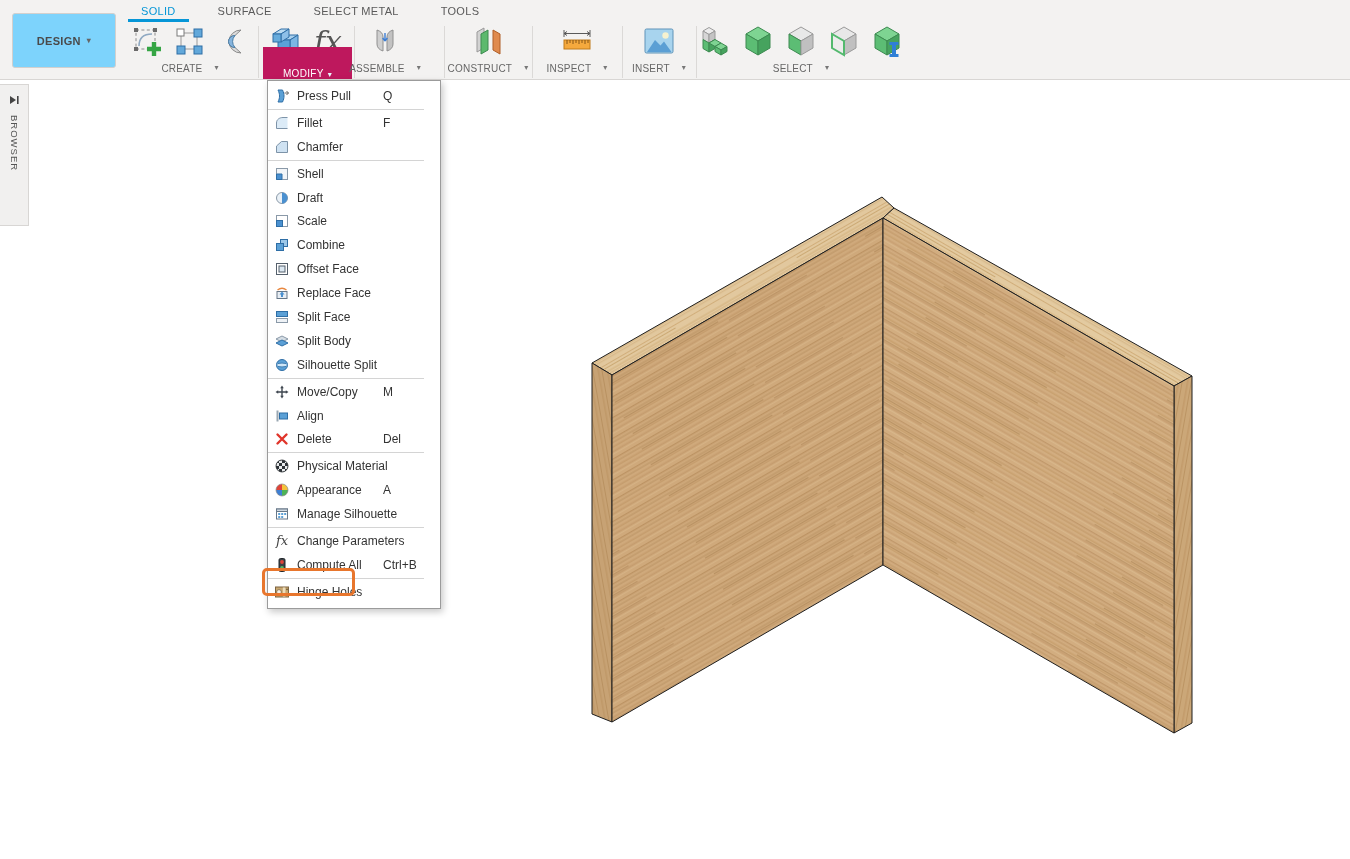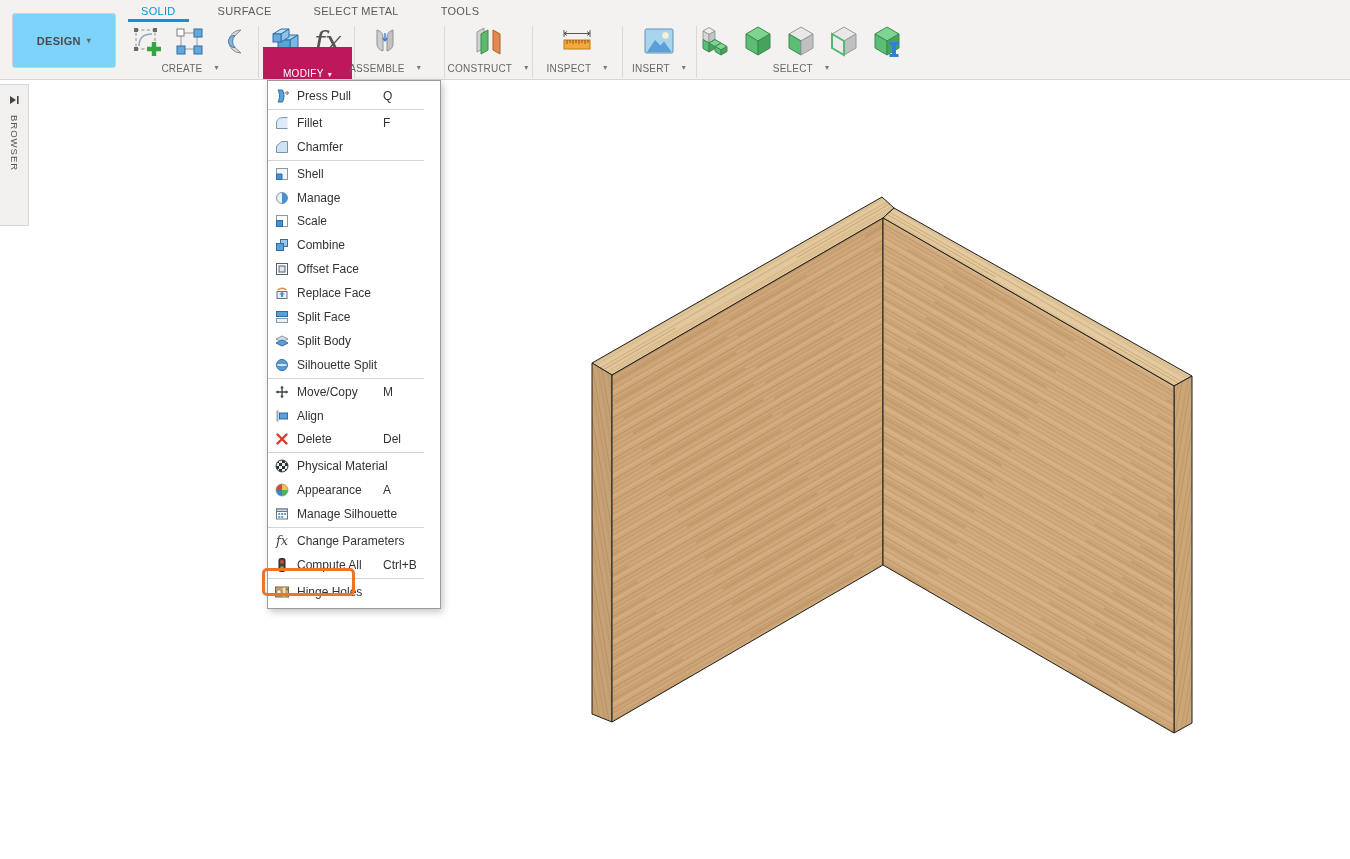--- a/index.html
+++ b/index.html
@@ -380,21 +380,21 @@
     <span class="mis"></span>
   </div>
 
   <div class="mi">
     <span class="mic">
         <svg width="16" height="16" viewBox="0 0 16 16">
           <circle cx="8" cy="8" r="5.5" fill="#eaf1f7" stroke="#8a99a8"></circle>
           <path d="M8 2.5 A5.5 5.5 0 0 1 8 13.5 Z" fill="#4a90d0"></path>
         </svg>
       </span>
-    <span class="mil">Manage</span>
+    <span class="mil">Draft</span>
     <span class="mis"></span>
   </div>
 
   <div class="mi">
     <span class="mic">
         <svg width="16" height="16" viewBox="0 0 16 16">
           <rect x="2.5" y="2.5" width="11" height="11" fill="#fff" stroke="#8a99a8"></rect>
           <rect x="2.5" y="7.5" width="6" height="6" fill="#4a90d0" stroke="#2e6ea6"></rect>
         </svg>
       </span>

